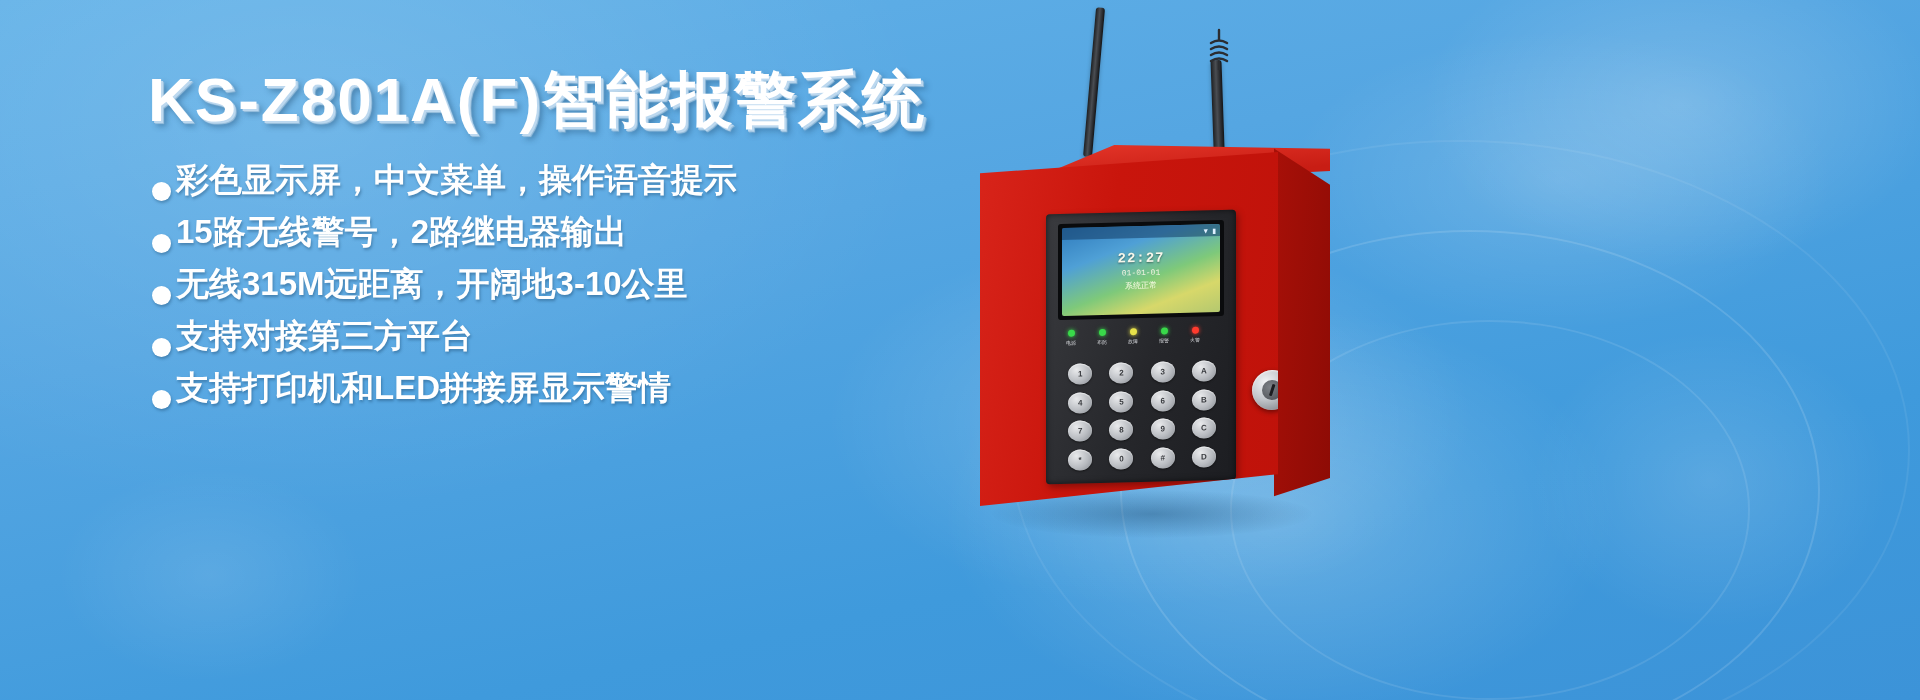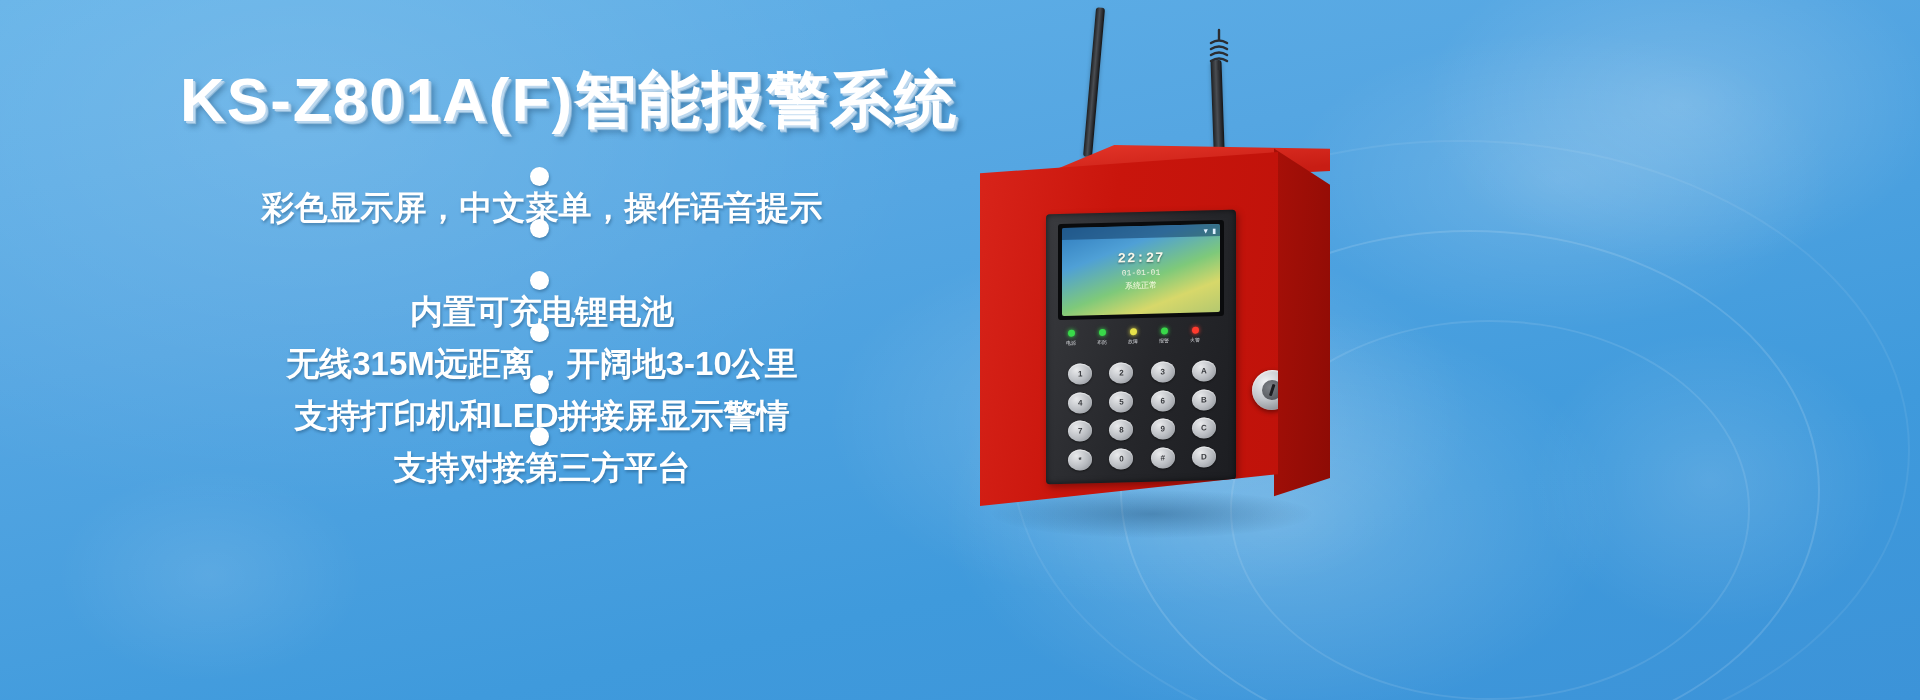--- a/index.html
+++ b/index.html
@@ -51,33 +51,31 @@
 
   
   #title {
     position:absolute; left:148px; top:58px;
     font-size:62px; font-weight:700; letter-spacing:2px;
     color:#ffffff; white-space:nowrap;
     text-shadow:
       2px 2px 0 #bcd8ef,
       3px 3px 1px #9cc2df,
       5px 5px 6px rgba(20,60,95,0.45);
-    margin-left: 32px;
   }
 
   
   #features {
     position:absolute; left:152px; top:156px;
     width:780px;
   }
   .feature {
-    display:flex; align-items:center;
+    display:flex; align-items:flex-end;
     margin-bottom:7px;
     height:45px;
-    flex-direction:column;
   }
   .feature-bullet {
     flex:0 0 auto;
     width:19px; height:19px; border-radius:50%;
     background:#ffffff;
     margin-top:11px; margin-right:5px;
     box-shadow:1px 2px 3px rgba(18,58,92,0.35);
   }
   .feature-text {
     font-size:33px; font-weight:600; color:#ffffff;
@@ -247,41 +245,38 @@
   <div id="features">
 
     <div class="feature">
       <div class="feature-bullet"></div>
       <div class="feature-text">彩色显示屏，中文菜单，操作语音提示</div>
     </div>
 
 
     <div class="feature">
       <div class="feature-bullet"></div>
-    </div>
-
-    <div class="feature">
-      <div class="feature-bullet"></div>
-      <div class="feature-text">内置可充电锂电池</div>
-    </div>
+      <div class="feature-text">15路无线警号，2路继电器输出</div>
+    </div>
+
 
     <div class="feature">
       <div class="feature-bullet"></div>
       <div class="feature-text">无线315M远距离，开阔地3-10公里</div>
     </div>
 
 
     <div class="feature">
       <div class="feature-bullet"></div>
+      <div class="feature-text">支持对接第三方平台</div>
+    </div>
+
+    <div class="feature">
+      <div class="feature-bullet"></div>
       <div class="feature-text">支持打印机和LED拼接屏显示警情</div>
-    </div>
-
-    <div class="feature">
-      <div class="feature-bullet"></div>
-      <div class="feature-text">支持对接第三方平台</div>
     </div>
 
   </div>
 
   <div id="device">
 
     <div class="antenna" id="antenna-left"></div>
     <div class="antenna" id="antenna-right"></div>
 
     <svg id="antenna-coil" viewBox="0 0 26 42">

